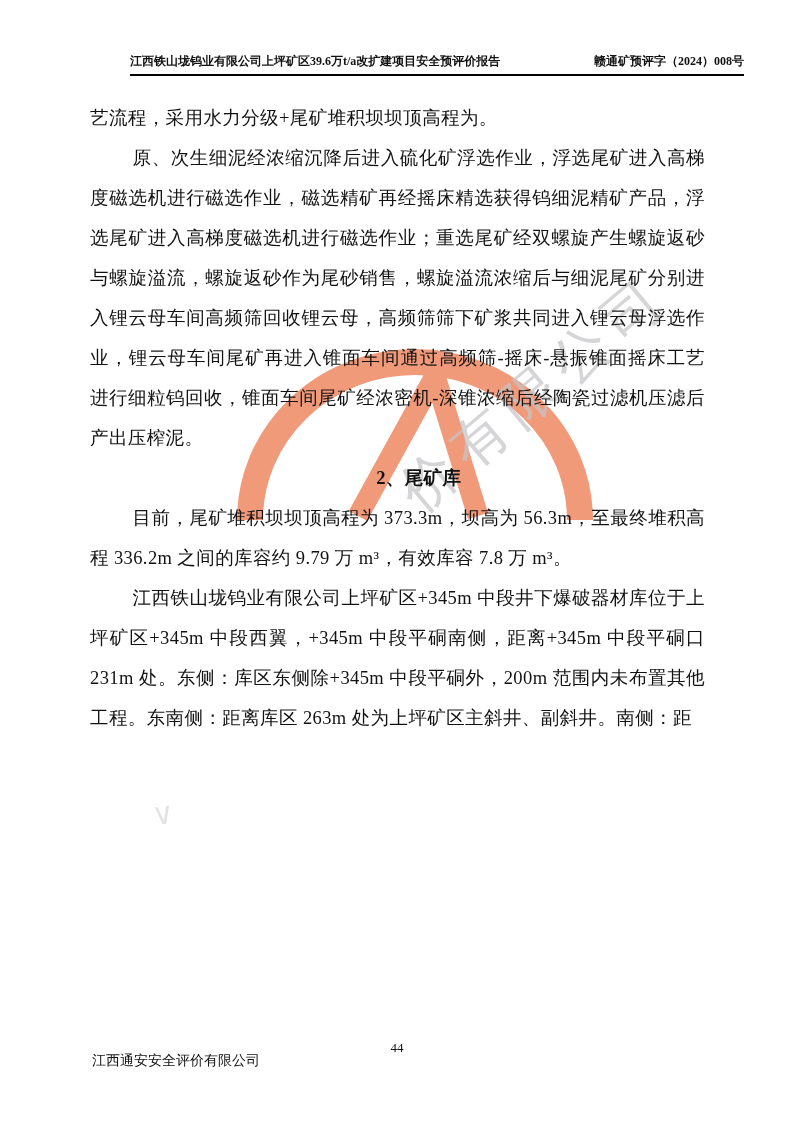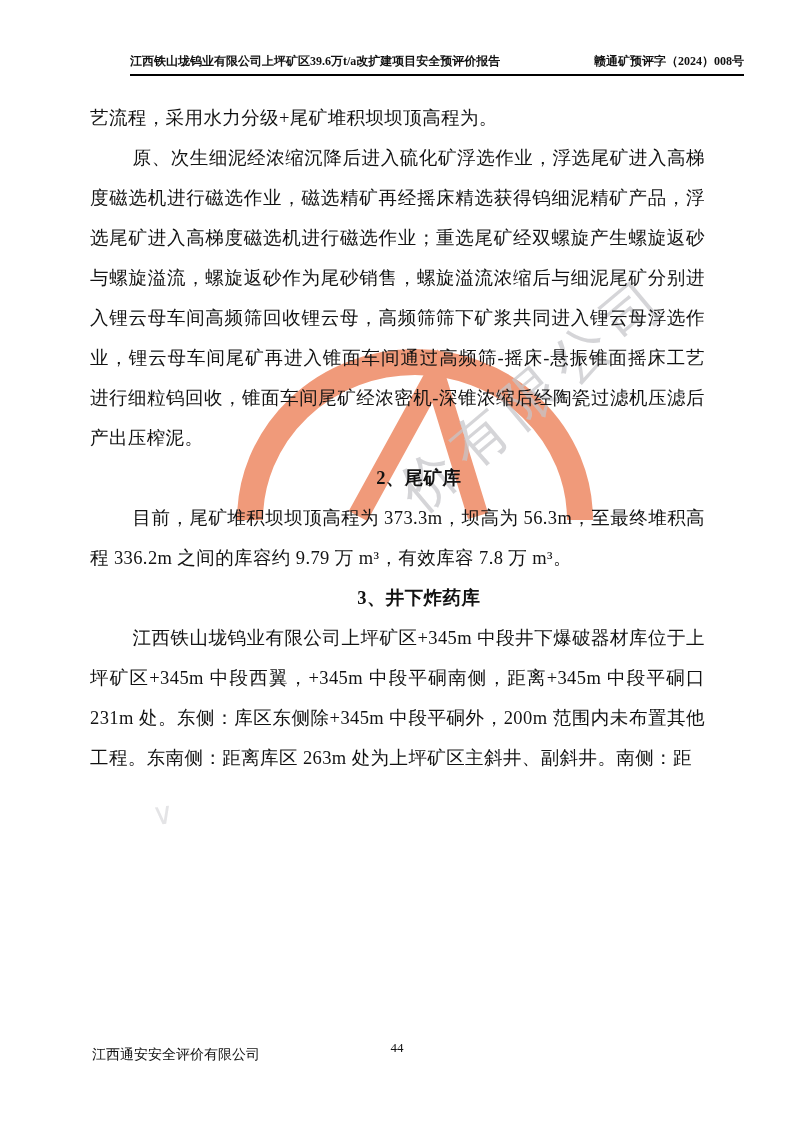--- a/index.html
+++ b/index.html
@@ -48,21 +48,21 @@
   }
   .content p,.content h3{margin:0;padding:0;font-size:18.5px;line-height:40px;}
   .content p.continuation{text-indent:0;}
   .content p.paragraph{text-indent:2.3em;}
   .content h3.heading{font-weight:bold;text-indent:2.3em;text-align:center;}
   
   .footer{
     position:absolute;left:90px;top:1038px;width:614px;height:20px;z-index:2;
     font-size:14px;line-height:18px;
   }
-  .footer .company{position:absolute;left:2px;top:8px;}
+  .footer .company{position:absolute;left:2px;top:14px;}
   .footer .pagenum{position:absolute;left:50%;transform:translateX(-50%);top:1px;font-size:13px;text-align:right;}
 </style>
 </head>
 <body>
 
 <div class="page">
 
   <div class="watermark-layer">
     <svg class="wm-logo" width="380" height="185" viewBox="0 0 380 185">
 
@@ -77,21 +77,20 @@
   <div class="header">
     <span>江西铁山垅钨业有限公司上坪矿区39.6万t/a改扩建项目安全预评价报告</span>
     <span>赣通矿预评字（2024）008号</span>
   </div>
 
   <div class="content">
       <p class="continuation">艺流程，采用水力分级+尾矿堆积坝坝顶高程为。</p>
       <p class="paragraph">原、次生细泥经浓缩沉降后进入硫化矿浮选作业，浮选尾矿进入高梯度磁选机进行磁选作业，磁选精矿再经摇床精选获得钨细泥精矿产品，浮选尾矿进入高梯度磁选机进行磁选作业；重选尾矿经双螺旋产生螺旋返砂与螺旋溢流，螺旋返砂作为尾砂销售，螺旋溢流浓缩后与细泥尾矿分别进入锂云母车间高频筛回收锂云母，高频筛筛下矿浆共同进入锂云母浮选作业，锂云母车间尾矿再进入锥面车间通过高频筛-摇床-悬振锥面摇床工艺进行细粒钨回收，锥面车间尾矿经浓密机-深锥浓缩后经陶瓷过滤机压滤后产出压榨泥。</p>
       <h3 class="heading">2、尾矿库</h3>
       <p class="paragraph">目前，尾矿堆积坝坝顶高程为 373.3m，坝高为 56.3m，至最终堆积高程 336.2m 之间的库容约 9.79 万 m³，有效库容 7.8 万 m³。</p>
-      <h3 class="heading">3、井下炸药库</h3>
       <p class="paragraph">江西铁山垅钨业有限公司上坪矿区+345m 中段井下爆破器材库位于上坪矿区+345m 中段西翼，+345m 中段平硐南侧，距离+345m 中段平硐口 231m 处。东侧：库区东侧除+345m 中段平硐外，200m 范围内未布置其他工程。东南侧：距离库区 263m 处为上坪矿区主斜井、副斜井。南侧：距</p>
     </div>
 
   <div class="footer">
     <span class="company">江西通安安全评价有限公司</span>
     <span class="pagenum">44</span>
   </div>
 
 </div>
 

